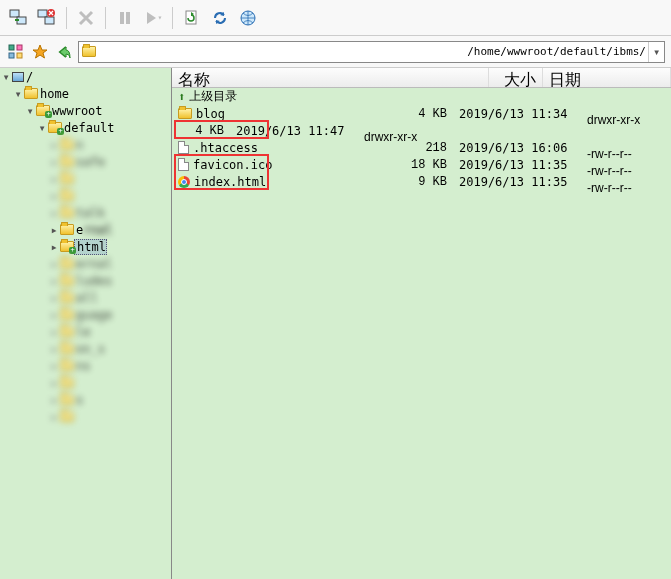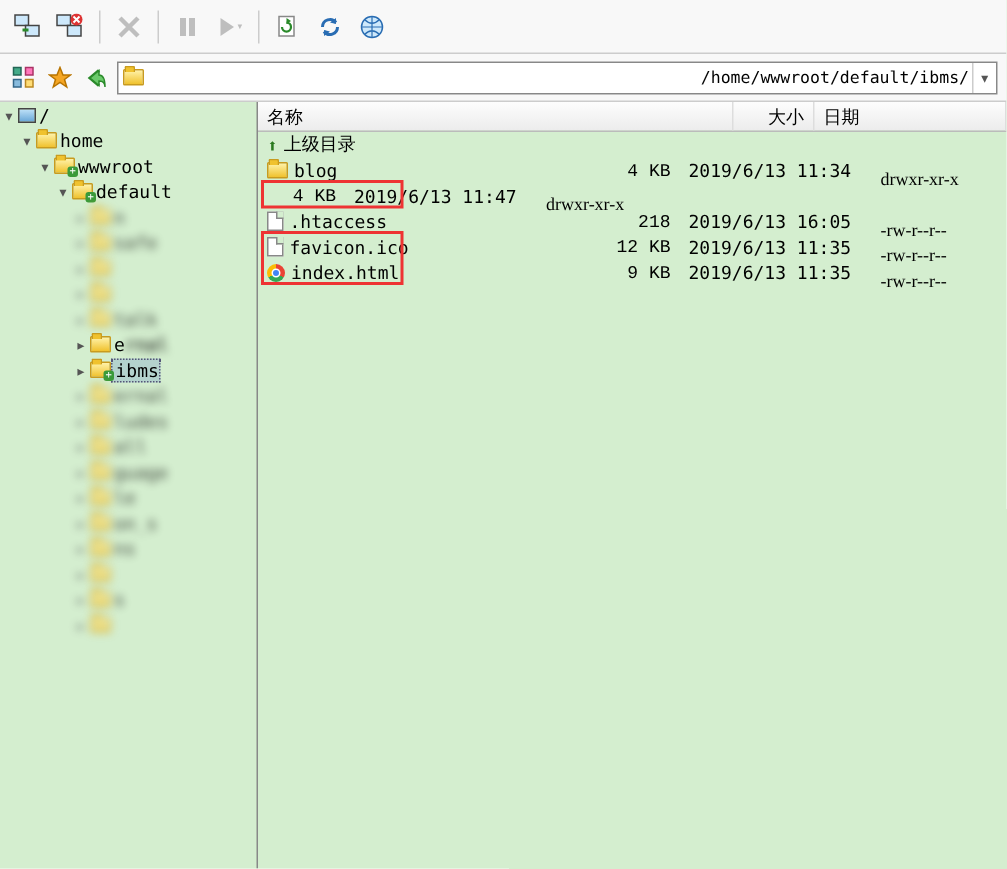--- a/index.html
+++ b/index.html
@@ -14,33 +14,33 @@
 
 .addrbar { flex: 1; display: flex; align-items: center; border: 1px solid #888; background: #fff; height: 22px; }
 .addr-icon { width: 20px; display: flex; align-items: center; justify-content: center; }
 .addr-input { flex: 1; border: none; outline: none; font-family: monospace; font-size: 11px; padding: 2px; text-align: right; }
 .addr-dd { width: 16px; text-align: center; color: #555; border-left: 1px solid #ccc; height: 100%; display:flex; align-items:center; justify-content:center; }
 
 .main { display: flex; height: calc(579px - 36px - 32px); }
 .tree { width: 172px; background: #d4eecf; border-right: 1px solid #888; overflow: hidden; position: relative; }
 .filepane { flex: 1; background: #d4eecf; display: flex; flex-direction: column; }
 
-.fileheader { display: flex; background: linear-gradient(#fdfdfd,#ececec); border-bottom: 1px solid #bbb; height: 20px; font-size: 12px; }
+.fileheader { display: flex; background: linear-gradient(#fdfdfd,#ececec); border-bottom: 1px solid #bbb; height: 20px; font-size: 16px; }
 .col { padding: 2px 6px; border-right: 1px solid #ddd; }
 .col-name { flex: 1; min-width: 160px; }
 .col-size { width: 54px; text-align: right; }
 .col-date { width: 128px; }
 .col-attr { width: 90px; }
 
 .filelist { flex: 1; }
 .row { display: flex; align-items: center; height: 17px; padding-left: 4px; }
 .row .c-name { flex: 1; display: flex; align-items: center; gap: 4px; padding-left: 2px; }
 .row .c-size { width: 54px; text-align: right; padding-right: 6px; font-family: Liberation Mono, monospace; }
 .row .c-date { width: 128px; padding-left: 6px; }
-.row .c-attr { width: 90px; padding-left: 6px; font-family: Liberation Serif, serif; margin-top: 12px; }
+.row .c-attr { width: 90px; padding-left: 6px; font-family: Liberation Sans, sans-serif; margin-top: 12px; }
 
 .folder-ico { width: 14px; height: 11px; background: linear-gradient(#fff2a8,#f0c22e); border: 1px solid #c89b1f; border-radius: 1px; display: inline-block; position: relative; }
 .folder-ico::before { content:""; position:absolute; top:-3px; left:0; width:5px; height:3px; background:#f0c22e; border:1px solid #c89b1f; border-bottom:none; border-radius:1px 1px 0 0; }
 .file-ico { width: 11px; height: 13px; background: #fff; border: 1px solid #888; display: inline-block; position:relative; }
 .file-ico::after { content:""; position:absolute; top:-1px; right:-1px; width:4px; height:4px; background:#d4eecf; border-left:1px solid #888; border-bottom:1px solid #888; }
 .chrome-ico { width:12px; height:12px; border-radius:50%; background: conic-gradient(#ea4335 0 120deg, #34a853 120deg 240deg, #fbbc05 240deg 360deg); display:inline-block; position:relative; }
 .chrome-ico::after { content:""; position:absolute; top:3px; left:3px; width:6px; height:6px; border-radius:50%; background:#4285f4; border:1px solid #fff; box-sizing:border-box; }
 .up-ico { color:#2a7a1f; font-weight:bold; }
 
 .redbox { position: absolute; border: 2px solid #e33; pointer-events: none; }
@@ -235,21 +235,21 @@
       </div>
       <div class="tree-row">
         <span class="tw"></span>
         <span class="tw"></span>
         <span class="tw"></span>
         <span class="tw"></span>
         <span class="tw">▸</span>
         <span class="folder-ico" style="position:relative">
           <span class="plus-badge">+</span>
         </span>
-        <span class="lbl sel">ibms</span>
+        <span class="lbl sel">html</span>
       </div>
       <div class="tree-row blurred">
         <span class="tw"></span>
         <span class="tw"></span>
         <span class="tw"></span>
         <span class="tw"></span>
         <span class="tw">▸</span>
         <span class="folder-ico"></span>
         <span class="lbl">ernal</span>
       </div>
@@ -365,29 +365,29 @@
           <div class="c-size">4 KB</div>
           <div class="c-date">2019/6/13 11:47</div>
           <div class="c-attr">drwxr-xr-x</div>
         </div>
         <div class="row">
           <div class="c-name">
             <span class="file-ico"></span>
             <span>.htaccess</span>
           </div>
           <div class="c-size">218</div>
-          <div class="c-date">2019/6/13 16:05</div>
+          <div class="c-date">2019/6/13 16:06</div>
           <div class="c-attr">-rw-r--r--</div>
         </div>
         <div class="row">
           <div class="c-name">
             <span class="file-ico"></span>
             <span>favicon.ico</span>
           </div>
-          <div class="c-size">12 KB</div>
+          <div class="c-size">18 KB</div>
           <div class="c-date">2019/6/13 11:35</div>
           <div class="c-attr">-rw-r--r--</div>
         </div>
         <div class="row">
           <div class="c-name">
             <span class="chrome-ico"></span>
             <span>index.html</span>
           </div>
           <div class="c-size">9 KB</div>
           <div class="c-date">2019/6/13 11:35</div>

